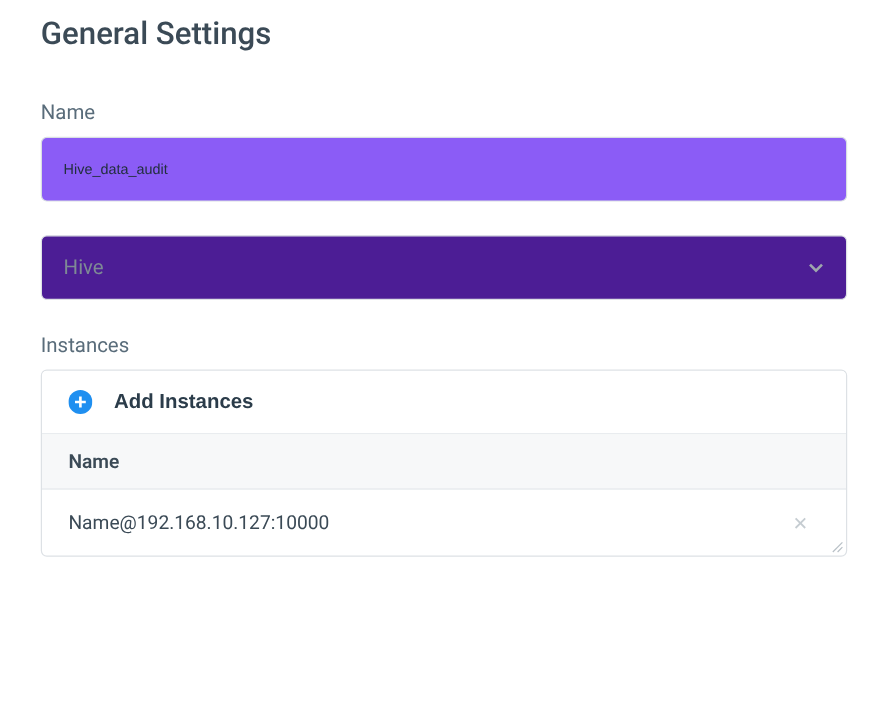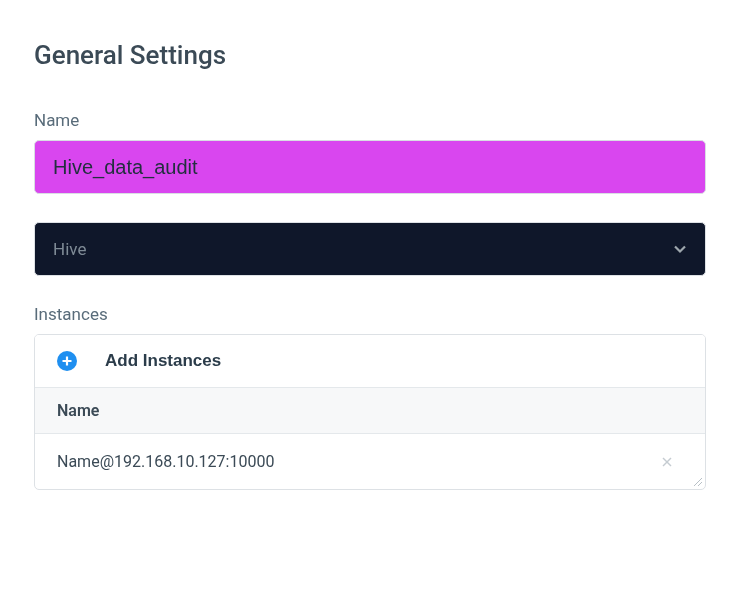--- a/index.html
+++ b/index.html
@@ -4,57 +4,57 @@
 <style>
   * { box-sizing: border-box; }
   html, body {
     margin: 0; padding: 0;
     font-family: -apple-system, BlinkMacSystemFont, "Segoe UI", Roboto, "Helvetica Neue", Arial, sans-serif;
     background: #fff;
     color: #3a4c5a;
   }
   .page {
     width: 740px;
-    padding: 40px 34px 40px;
+    padding: 14px 34px 40px;
   }
   h1.page-title {
     font-size: 26px;
     font-weight: 500;
     margin: 0 0 40px 0;
     color: #3b4a56;
   }
   .field { margin-bottom: 28px; }
   .field-label {
     font-size: 17px;
     color: #596c7a;
     margin-bottom: 10px;
     display: block;
   }
   .field-label.disabled { color: #aeb6bd; }
   .req { color: #e02b2b; margin-left: 1px; font-size: 15px; vertical-align: top; }
   .text-input {
     width: 100%;
     height: 54px;
     padding: 0 18px;
-    font-size: 20px;
+    font-size: 12px;
     color: #222f3e;
     border: 1px solid #d9dee3;
     border-radius: 5px;
-    background: #d946ef;
+    background: #8b5cf6;
     outline: none;
   }
   .select-box {
     width: 100%;
     height: 54px;
     padding: 0 18px;
     font-size: 17px;
     color: #7e8a95;
     border: 1px solid #dde1e5;
     border-radius: 5px;
-    background: #0f172a;
+    background: #4c1d95;
     display: flex;
     align-items: center;
     justify-content: space-between;
     cursor: default;
   }
   .chevron-down {
     width: 14px; height: 14px;
     stroke: #9ea7ad; fill: none; stroke-width: 2.2;
   }
   .instances-panel {
@@ -67,21 +67,21 @@
     display: flex;
     align-items: center;
     justify-content: space-between;
     padding: 16px 22px;
     border-bottom: 1px solid #e4e8eb;
     background: #fff;
   }
   .tb-btn {
     display: inline-flex;
     align-items: center;
-    gap: 28px;
+    gap: 18px;
     background: none;
     border: none;
     font-size: 17px;
     font-weight: 600;
     cursor: pointer;
     padding: 0;
   }
   .tb-btn.add { color: #2b3c4a; }
   .tb-btn.remove { color: #e05e4f; }
   .icon-circle {

